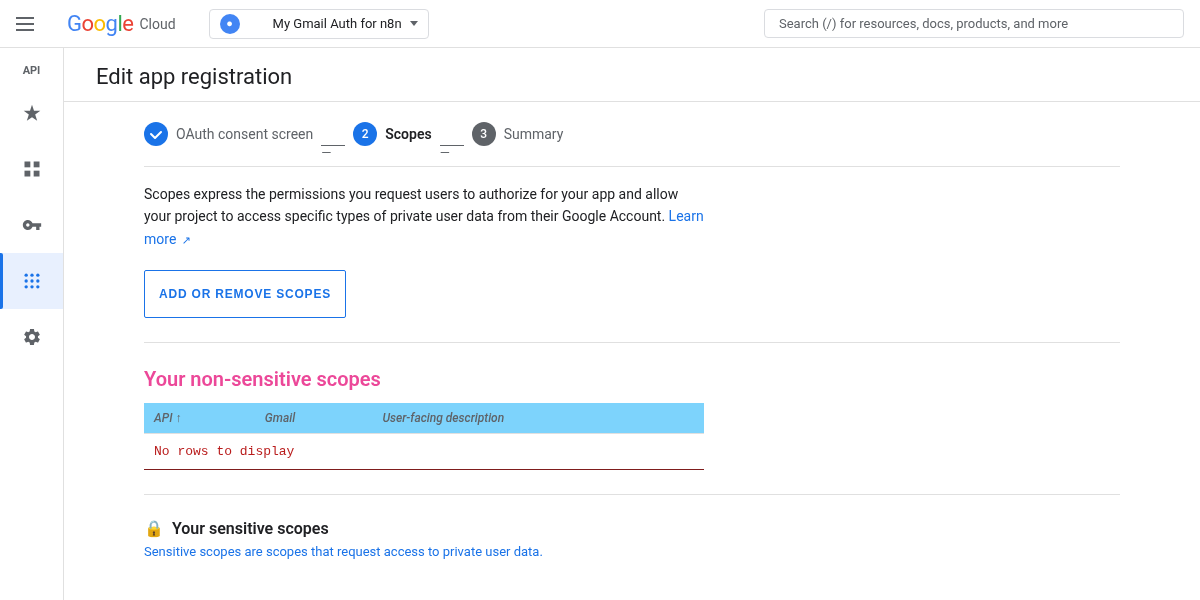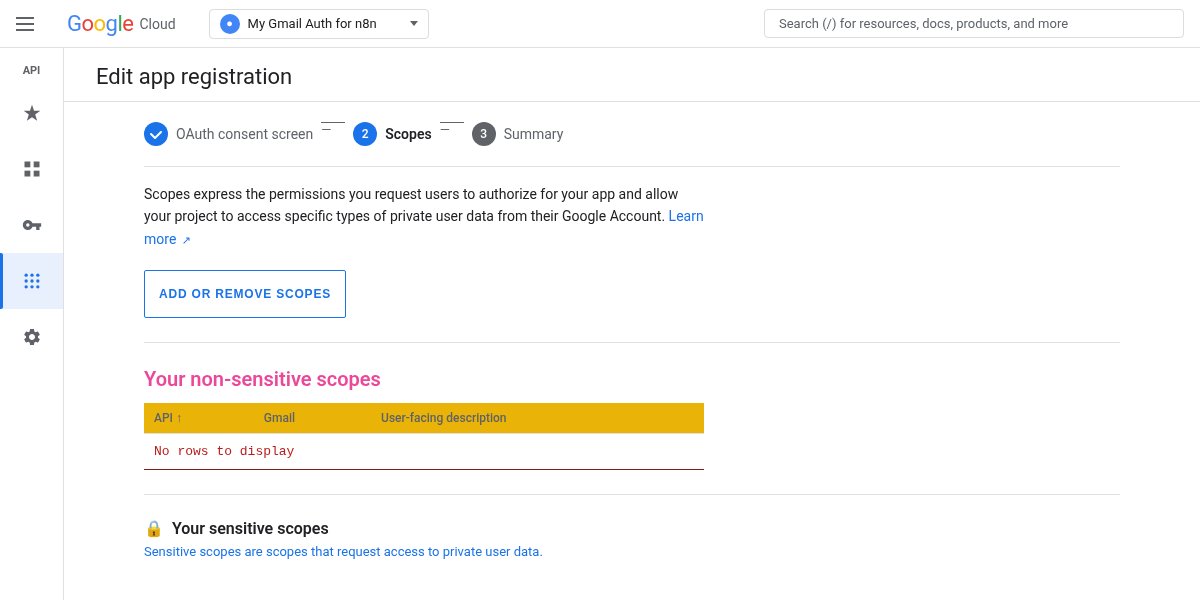--- a/index.html
+++ b/index.html
@@ -38,21 +38,21 @@
       cursor: pointer;
       background: #fff;
       min-width: 220px;
     }
     .project-dot {
       width: 20px; height: 20px; border-radius: 50%;
       background: #4285f4;
       display: flex; align-items: center; justify-content: center;
       color: #fff; font-size: 11px; font-weight: 500;
     }
-    .project-name { font-size: 13px; color: #202124; flex: 1; }
+    .project-name { font-size: 13px; color: #202124; flex: 1; text-align: right; }
     .chevron-down { width: 0; height: 0; border-left: 4px solid transparent; border-right: 4px solid transparent; border-top: 5px solid #5f6368; }
 
     .search-bar {
       margin-left: auto;
       border: 1px solid #dadce0;
       border-radius: 4px;
       padding: 6px 14px;
       width: 420px;
       font-size: 13px;
       color: #5f6368;
@@ -132,21 +132,21 @@
     }
     .page-title {
       font-size: 22px;
       font-weight: 400;
       color: #202124;
     }
 
     
     .stepper {
       display: flex;
-      align-items: flex-start;
+      align-items: flex-end;
       padding: 20px 80px 20px;
       gap: 0;
     }
     .step {
       display: flex;
       align-items: center;
       gap: 8px;
     }
     .step-number {
       width: 24px; height: 24px;
@@ -237,22 +237,23 @@
       width: 100%;
       border-collapse: collapse;
       font-size: 13px;
     }
     .scope-table th {
       text-align: left;
       padding: 8px 10px;
       font-size: 12px;
       font-weight: 500;
       color: #5f6368;
-      background: #eab308;
+      background: #7dd3fc;
       border-bottom: 1px solid #e0e0e0;
+      font-style: italic;
     }
     .scope-table th:first-child {
       display: flex;
       align-items: center;
       gap: 4px;
     }
     .sort-arrow { font-size: 12px; color: #5f6368; }
     .scope-table td {
       padding: 10px 10px;
       color: #b91c1c;

